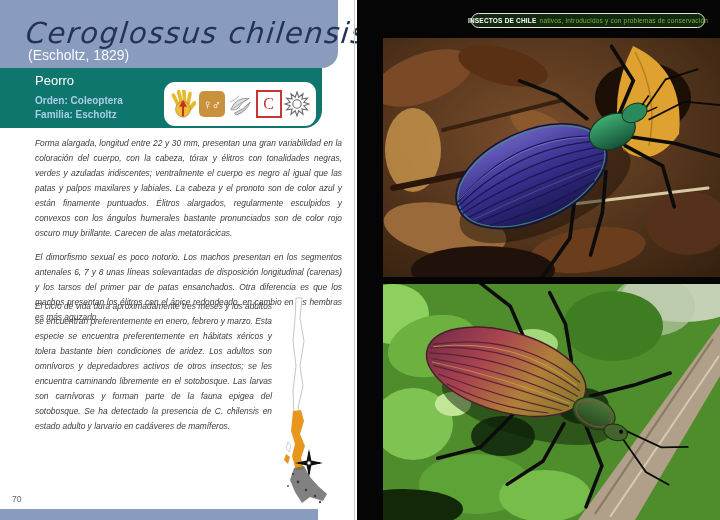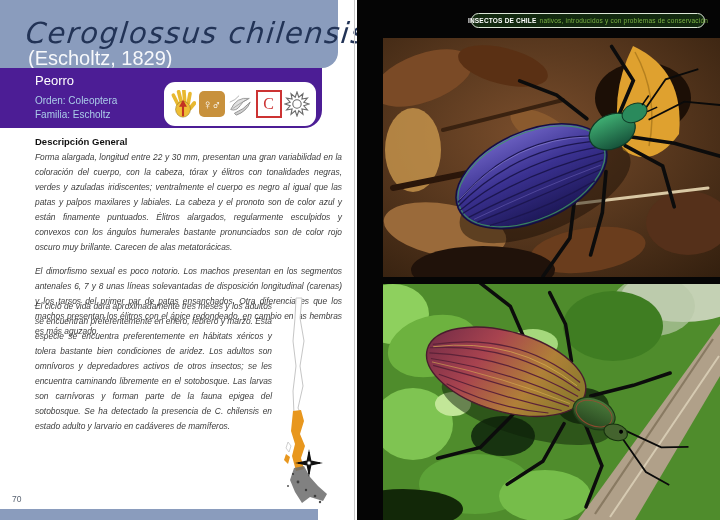--- a/index.html
+++ b/index.html
@@ -5,25 +5,25 @@
   html,body{margin:0;padding:0;background:#e8e8e8;}
   .spread{position:relative;width:720px;height:520px;background:#ffffff;overflow:hidden;
           font-family:"Liberation Sans",sans-serif;}
   
   .left-page{position:absolute;left:0;top:0;width:357px;height:520px;background:#ffffff;}
   .title-band{position:absolute;left:0;top:0;width:338px;height:68px;background:#8a9cbd;
               border-bottom-right-radius:16px;}
   .species-title{position:absolute;left:26px;top:16px;font-family:"DejaVu Sans",sans-serif;
                  font-style:italic;transform:skewX(-6deg);font-size:29px;color:#223356;
                  letter-spacing:1.5px;white-space:nowrap;}
-  .species-author{position:absolute;left:28px;top:47px;font-size:20px;color:#f6f8fb;}
-  .black-band{position:absolute;left:0;top:68px;width:322px;height:60px;background:#4c1d95;
+  .species-author{position:absolute;left:28px;top:47px;font-size:14px;color:#f6f8fb;}
+  .black-band{position:absolute;left:0;top:68px;width:322px;height:60px;background:#0f766e;
               border-bottom-right-radius:18px;}
   .common-name{position:absolute;left:35px;top:5px;font-size:13px;color:#ffffff;}
-  .taxon{position:absolute;left:35px;font-size:10px;font-weight:normal;color:#abcdе9;color:#abcde9;}
+  .taxon{position:absolute;left:35px;font-size:10px;font-weight:bold;color:#abcdе9;color:#abcde9;}
   .taxon.order{top:27px;} .taxon.family{top:41px;}
   .icon-box{position:absolute;left:166px;top:-42px;width:148px;height:40px;background:#ffffff;
             border-radius:9px;box-shadow:0 0 0 2px #ffffff;display:flex;align-items:center;
             justify-content:space-between;padding:0 4px;box-sizing:border-box;}
   .icon-box{top:16px;}
   .glyph-box{width:26px;height:26px;display:flex;align-items:center;justify-content:center;}
   .gender-chip{width:26px;height:26px;background:#c8913c;border-radius:5px;color:#ffffff;
                font-size:13px;font-weight:bold;display:flex;align-items:center;justify-content:center;
                letter-spacing:-1px;}
   .c-chip{width:22px;height:24px;border:2px solid #cc3333;background:#ffffff;color:#cc3333;
@@ -94,21 +94,20 @@
         <span class="glyph-box">
           <svg width="26" height="26" viewBox="0 0 26 26">
             <polygon points="25,13 19.8,14.8 23.4,19 17.9,17.9 19,23.4 14.8,19.8 13,25 11.2,19.8 7,23.4 8.1,17.9 2.6,19 6.2,14.8 1,13 6.2,11.2 2.6,7 8.1,8.1 7,2.6 11.2,6.2 13,1 14.8,6.2 19,2.6 17.9,8.1 23.4,7 19.8,11.2" fill="none" stroke="#6a6a6a" stroke-width="1.1"></polygon>
             <circle cx="13" cy="13" r="4.2" fill="none" stroke="#6a6a6a" stroke-width="1.1"></circle>
           </svg>
         </span>
       </div>
     </div>
 
     <div class="section sec-desc">
-      <h3>Descripción General</h3>
       <p>Forma alargada, longitud entre 22 y 30 mm, presentan una gran variabilidad en la coloración del cuerpo, con la cabeza, tórax y élitros con tonalidades negras, verdes y azuladas iridiscentes; ventralmente el cuerpo es negro al igual que las patas y palpos maxilares y labiales. La cabeza y el pronoto son de color azul y están finamente puntuados. Élitros alargados, regularmente esculpidos y convexos con los ángulos humerales bastante pronunciados son de color rojo oscuro muy brillante. Carecen de alas metatorácicas.</p>
       <p>El dimorfismo sexual es poco notorio. Los machos presentan en los segmentos antenales 6, 7 y 8 unas líneas solevantadas de disposición longitudinal (carenas) y los tarsos del primer par de patas ensanchados. Otra diferencia es que los machos presentan los élitros con el ápice redondeado, en cambio en las hembras es más aguzado.</p>
     </div>
 
     <div class="section sec-hab">
       <p>El ciclo de vida dura aproximadamente tres meses y los adultos se encuentran preferentemente en enero, febrero y marzo. Esta especie se encuentra preferentemente en hábitats xéricos y tolera bastante bien condiciones de aridez. Los adultos son omnívoros y depredadores activos de otros insectos; se les encuentra caminando libremente en el sotobosque. Las larvas son carnívoras y forman parte de la fauna epigea del sotobosque. Se ha detectado la presencia de C. chilensis en estado adulto y larvario en cadáveres de mamíferos.</p>
     </div>
 
     <div class="map-wrap">
       <svg width="76" height="214" viewBox="0 0 76 214">

